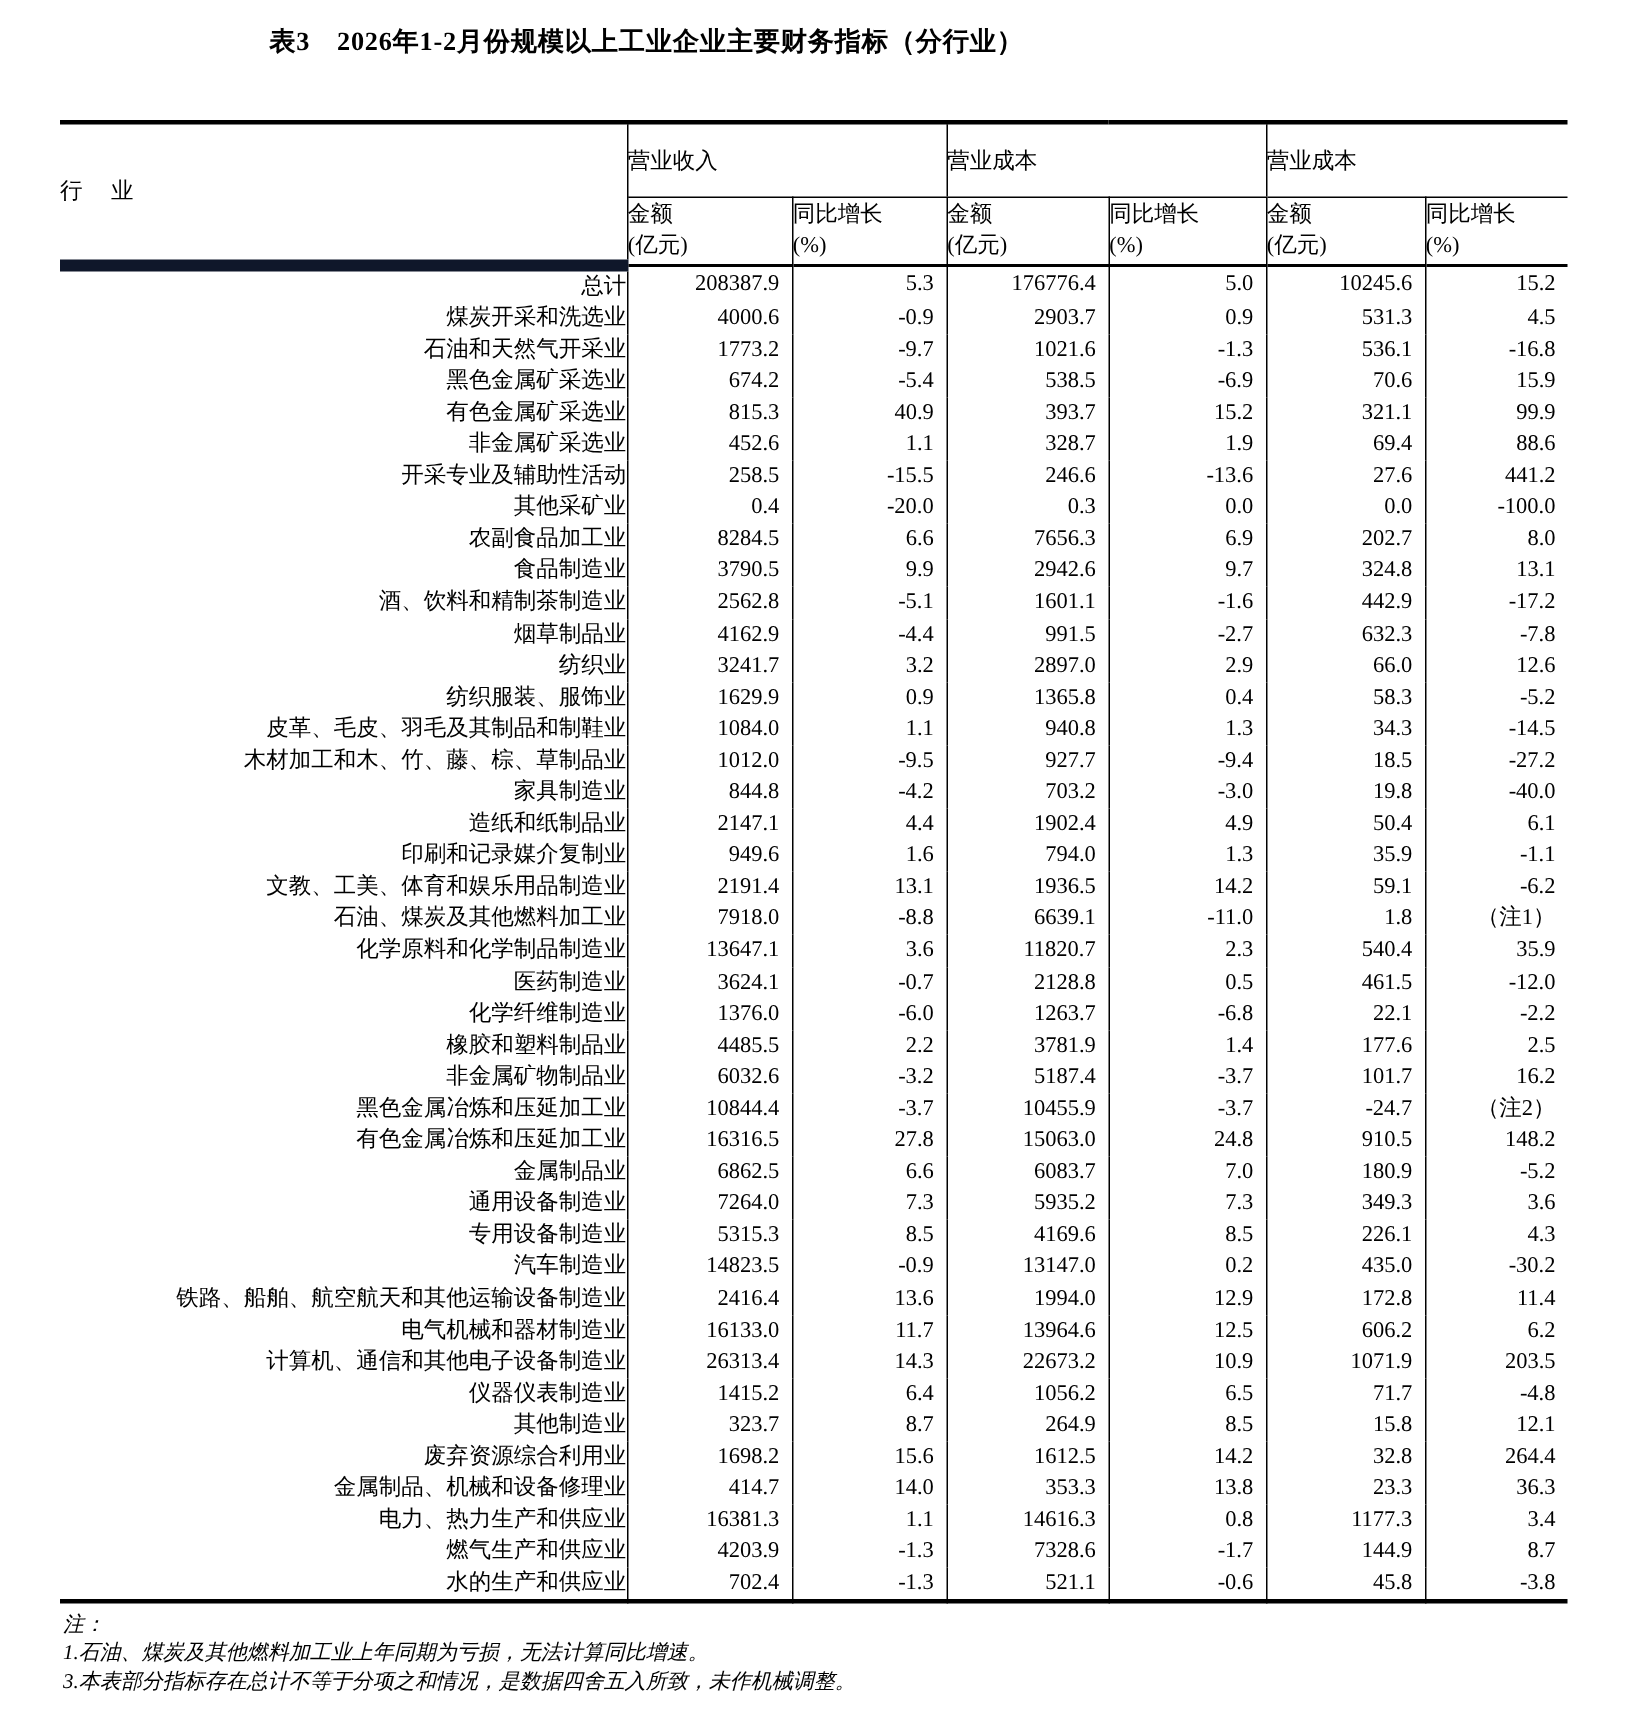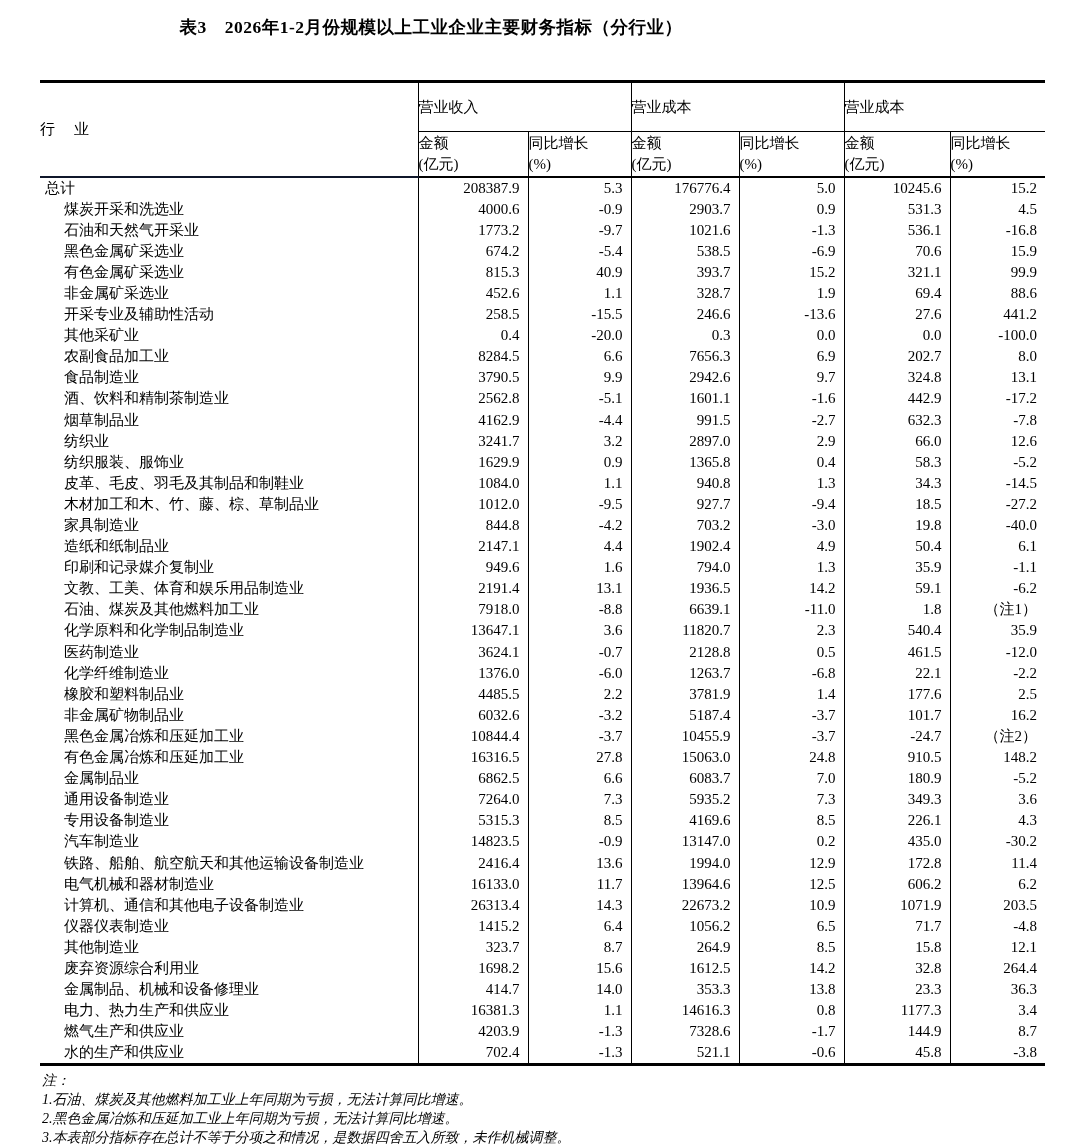--- a/index.html
+++ b/index.html
@@ -29,21 +29,21 @@
   }
   thead th {
     font-weight: normal;
     font-size: 15px;
     text-align: left;
     padding: 0;
     vertical-align: middle;
   }
   .th-ind {
     border-right: 1px solid #000;
-    border-bottom: 2px solid #0f172a;
+    border-bottom: 8px solid #0f172a;
     letter-spacing: 2px;
   }
   .th-group {
     height: 50px;
     border-bottom: 1px solid #000;
   }
   .th-group + .th-group { border-left: 1px solid #000; margin-left: 20px; }
   .th-sub {
     height: 45px;
     border-left: 1px solid #000;
@@ -53,21 +53,21 @@
   .th-sub:first-child { border-left: none; }
   tbody td {
     font-size: 15px;
     height: 21.1px;
     line-height: 21.1px;
     padding: 0;
     white-space: nowrap;
     overflow: hidden;
   }
   tbody td + td { border-left: 1px solid #000; }
-  td.c-ind { text-align: left; padding-left: 5px; }
+  td.c-ind { text-align: right; padding-left: 5px; }
   td.c-ind.ind { padding-left: 24px; }
   td.c-num { text-align: right; padding-right: 8px; }
   .notes {
     margin: 5px 0 0 42px;
     font-size: 14px;
     font-style: italic;
     line-height: 19px;
   }
   .notes div { white-space: nowrap; }
 </style>
@@ -500,17 +500,16 @@
           <td class="c-num">-0.6</td>
           <td class="c-num">45.8</td>
           <td class="c-num">-3.8</td>
         </tr>
       </tbody>
   </table>
 
   <div class="notes">
     <div>注：</div>
     <div>1.石油、煤炭及其他燃料加工业上年同期为亏损，无法计算同比增速。</div>
-    <div>2.黑色金属冶炼和压延加工业上年同期为亏损，无法计算同比增速。</div>
     <div>3.本表部分指标存在总计不等于分项之和情况，是数据四舍五入所致，未作机械调整。</div>
   </div>
 
 </div>
 
 </body></html>

